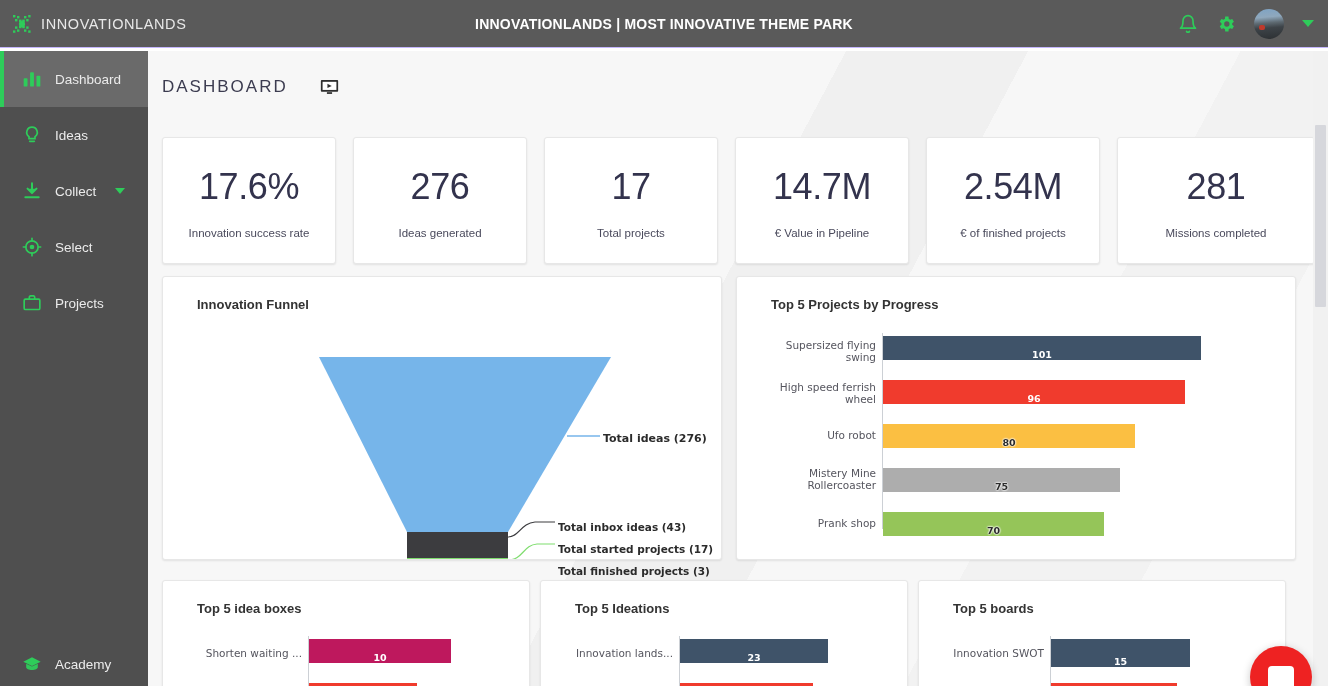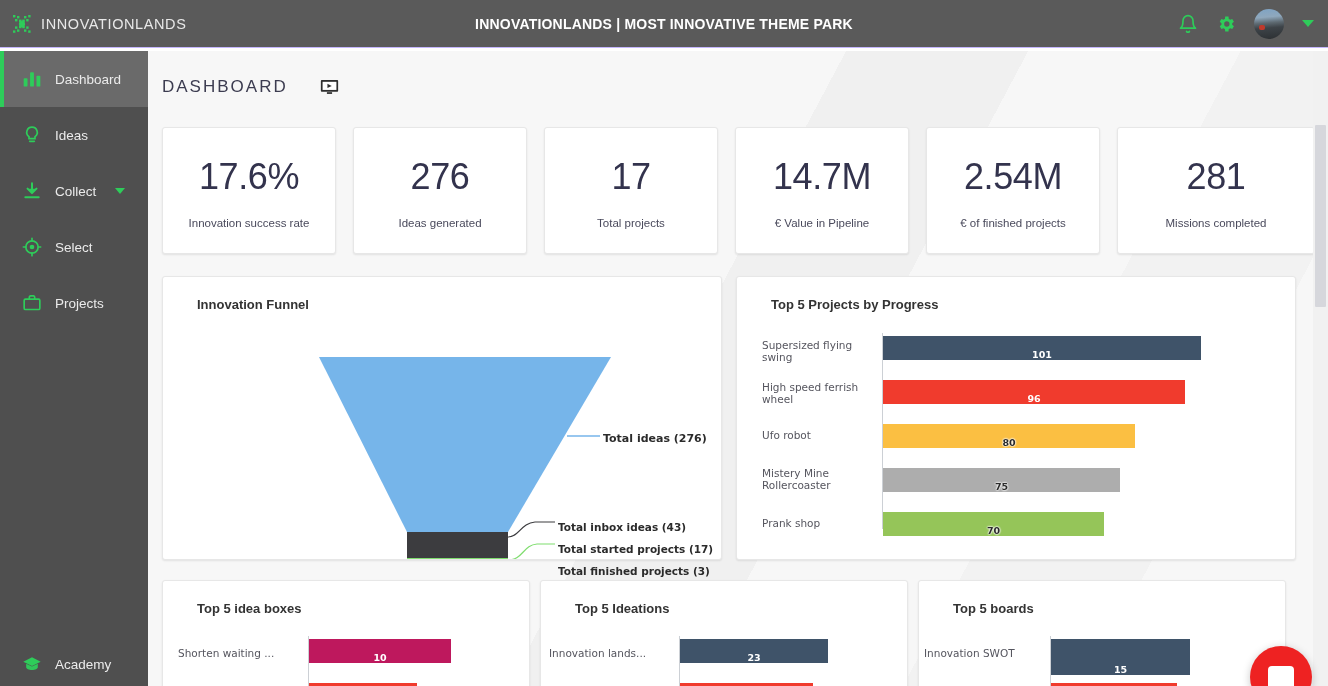--- a/index.html
+++ b/index.html
@@ -97,40 +97,40 @@
   }
   .ic-video { width: 19px; height: 16px; display: block; }
 
   .card {
     position: absolute; background: #ffffff;
     border: 1px solid #e7e7e7; border-radius: 3px;
     box-shadow: 0 1px 2px rgba(0,0,0,.09);
   }
 
   
-  .kpi { width: 174px; height: 127px; top: 76px; }
+  .kpi { width: 174px; height: 127px; top: 86px; }
   .kpi-value {
     position: absolute; left: 0; right: 0; top: 28px; text-align: center;
     font-size: 36px; color: #33334d; font-weight: 400; letter-spacing: -.4px;
   }
   .kpi-label {
     position: absolute; left: 0; right: 0; bottom: 24px; text-align: center;
     font-size: 11.5px; color: #4a4a5c;
   }
 
   
   .chart-card-title {
     position: absolute; left: 34px; top: 20px;
     font-size: 13px; color: #333; font-weight: 700;
   }
 
   
   .funnel-svg { position: absolute; left: 0; top: 42px; }
   .hbar-label {
-    position: absolute; text-align: left;
+    position: absolute; text-align: right;
     font-size: 10.5px; color: #55555e; line-height: 12px;
     font-family: "DejaVu Sans", sans-serif;
   }
   .hbar-axis { position: absolute; width: 1px; background: #ccd0d5; }
   .hbar {
     position: absolute; display: flex; align-items: flex-end; justify-content: center;
   }
   .hbar-val {
     font-size: 9.5px; font-weight: bold; color: #2b2b2b;
     font-family: "DejaVu Sans", sans-serif;
@@ -387,21 +387,21 @@
     <div class="hbar" style="left:139px;top:58px;width:148px;height:24px;background:#3f5369">
       <span class="hbar-val" style="color:#fff;text-shadow:none">23</span>
     </div>
     <div class="hbar" style="left:139px;top:102px;width:133px;height:24px;background:#f03b2d"></div>
   </div>
 
   <div class="card" style="left:770px;top:529px;width:368px;height:160px">
     <div class="chart-card-title">Top 5 boards</div>
     <div class="hbar-axis" style="left:131px;top:55px;height:105px"></div>
     <div class="hbar-label" style="left:5px;top:66px;width:120px">Innovation SWOT</div>
-    <div class="hbar" style="left:132px;top:58px;width:139px;height:36px;background:#3f5369">
+    <div class="hbar" style="left:132px;top:58px;width:139px;height:28px;background:#3f5369">
       <span class="hbar-val" style="color:#fff;text-shadow:none">15</span>
     </div>
     <div class="hbar" style="left:132px;top:102px;width:126px;height:24px;background:#f03b2d"></div>
   </div>
 </div>
 
 <div class="scroll-track">
   <div class="scroll-thumb"></div>
 </div>
 

